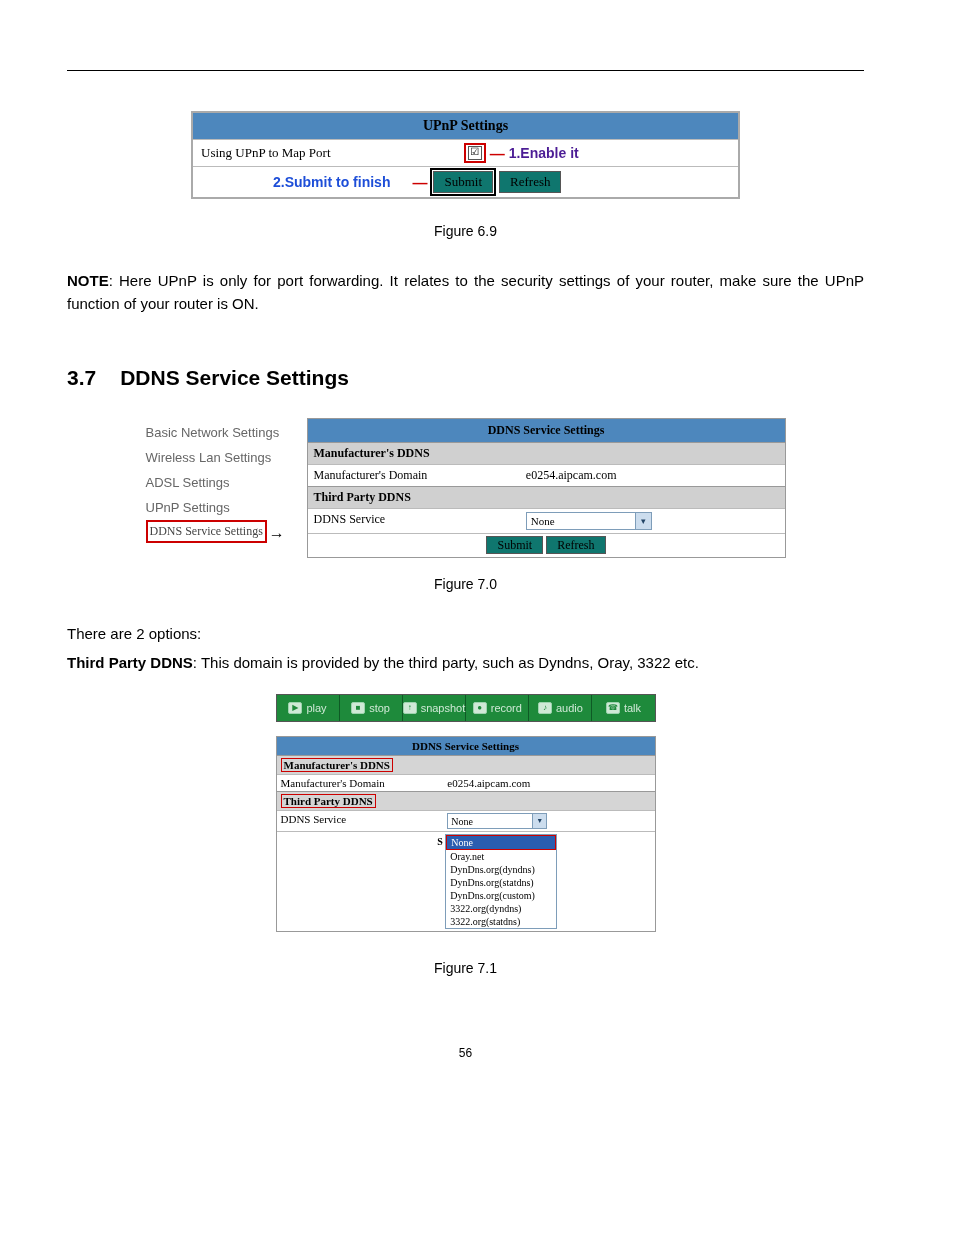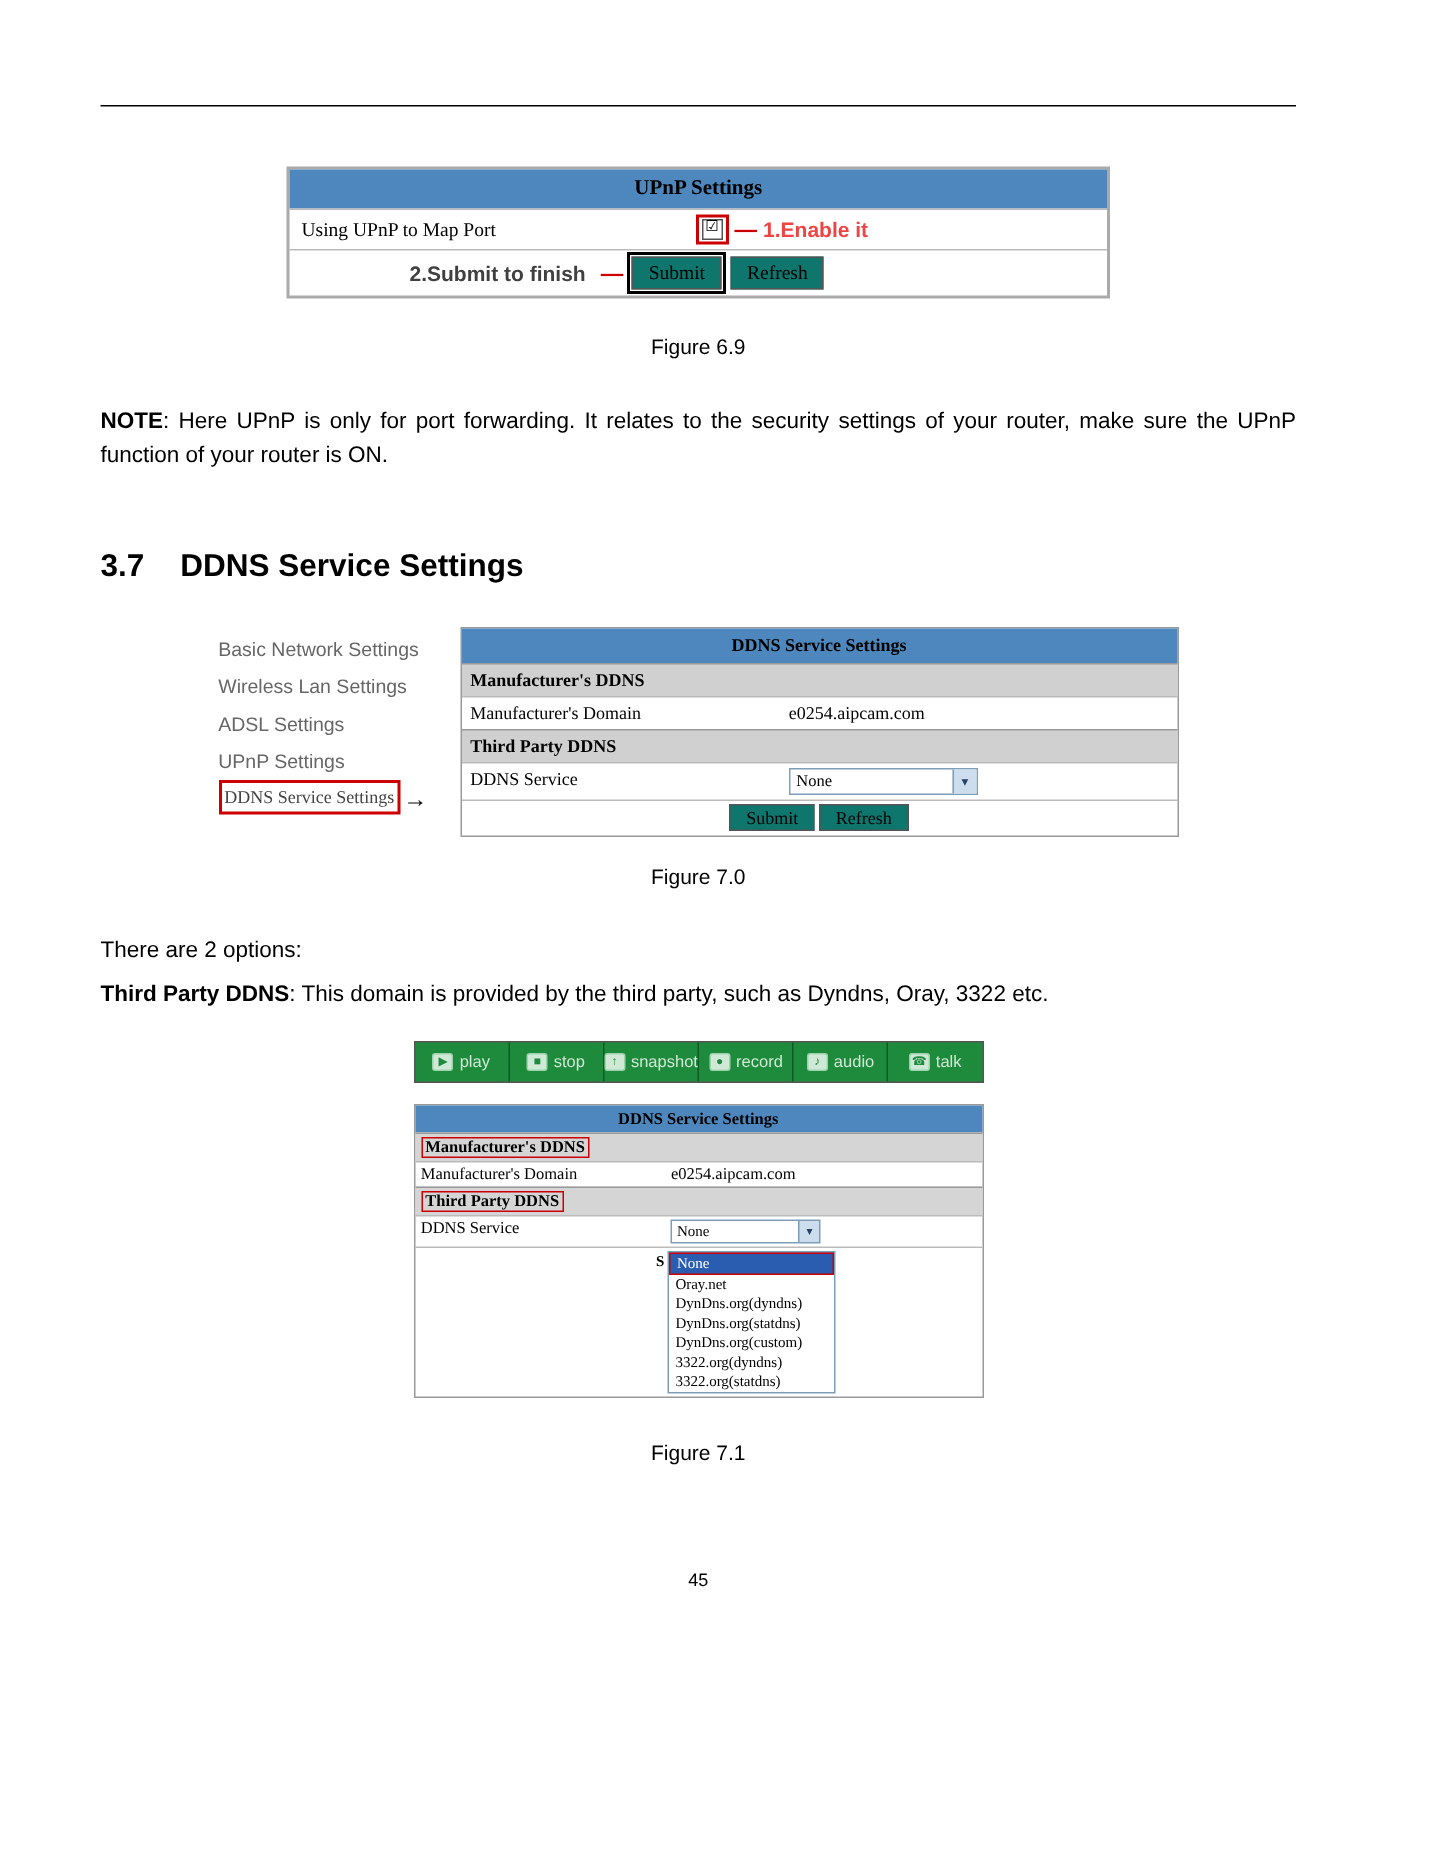--- a/index.html
+++ b/index.html
@@ -64,21 +64,21 @@
   }
   .chk {
     width: 12px;
     height: 12px;
     border: 1px solid #555;
     font-size: 10px;
     line-height: 10px;
     text-align: center;
   }
   .ann-red {
-    color: #ef4444;
+    color: #4c1d95;
     font-weight: bold;
     font-size: 14px;
   }
   .fig69 .btn-row {
     display: flex;
     justify-content: flex-start;
     align-items: center;
     gap: 6px;
     border-top: 1px solid #bbb;
     padding: 4px 4px 4px 80px;
@@ -86,24 +86,24 @@
   .btn {
     border: 1px solid #555;
     background: #0f766e;
     font-family: "Times New Roman", serif;
     font-size: 13px;
     padding: 2px 10px;
     cursor: pointer;
   }
   .btn.boxed { outline: 2px solid #000; outline-offset: 1px; }
   .ann-left {
-    color: #404040;
+    color: #1d4ed8;
     font-weight: bold;
     font-size: 14px;
-    margin-right: 4px;
+    margin-right: 16px;
     white-space: nowrap;
   }
   .dash { color: #c00; font-weight: bold; }
 
   .fig-caption {
     text-align: center;
     font-size: 14px;
     margin: 18px 0 30px 0;
   }
 
@@ -462,14 +462,14 @@
             <div class="opt">DynDns.org(custom)</div>
             <div class="opt">3322.org(dyndns)</div>
             <div class="opt">3322.org(statdns)</div>
           </div>
         </div>
       </div>
     </div>
   </div>
   <div class="fig-caption" style="margin-top:28px;">Figure 7.1</div>
 
-  <div class="page-num">45</div>
+  <div class="page-num">56</div>
 </div>
 
 </body></html>

